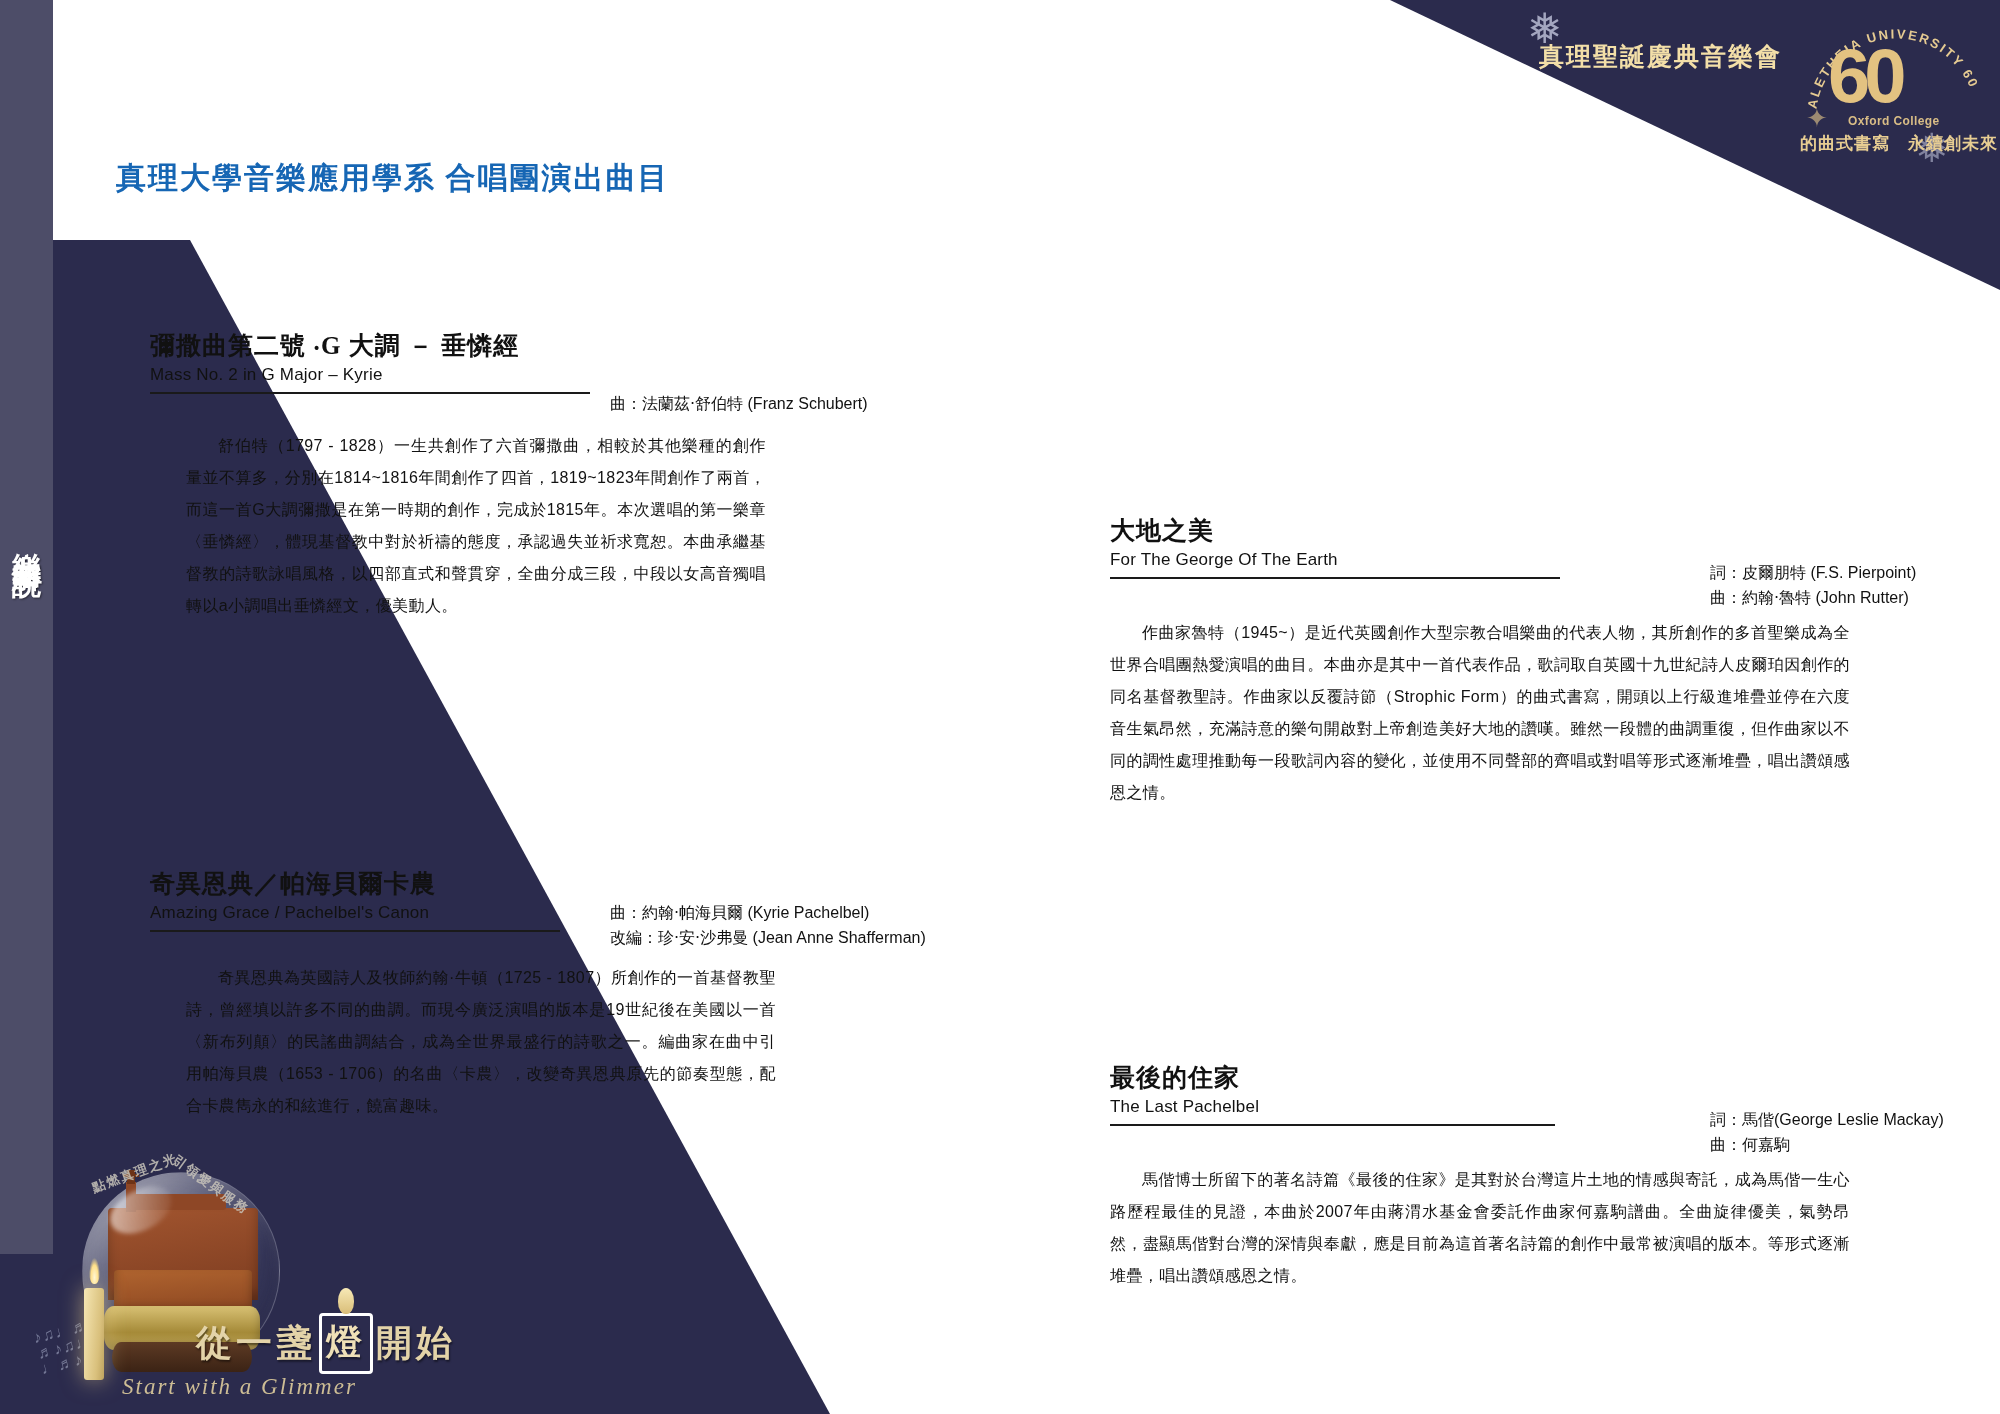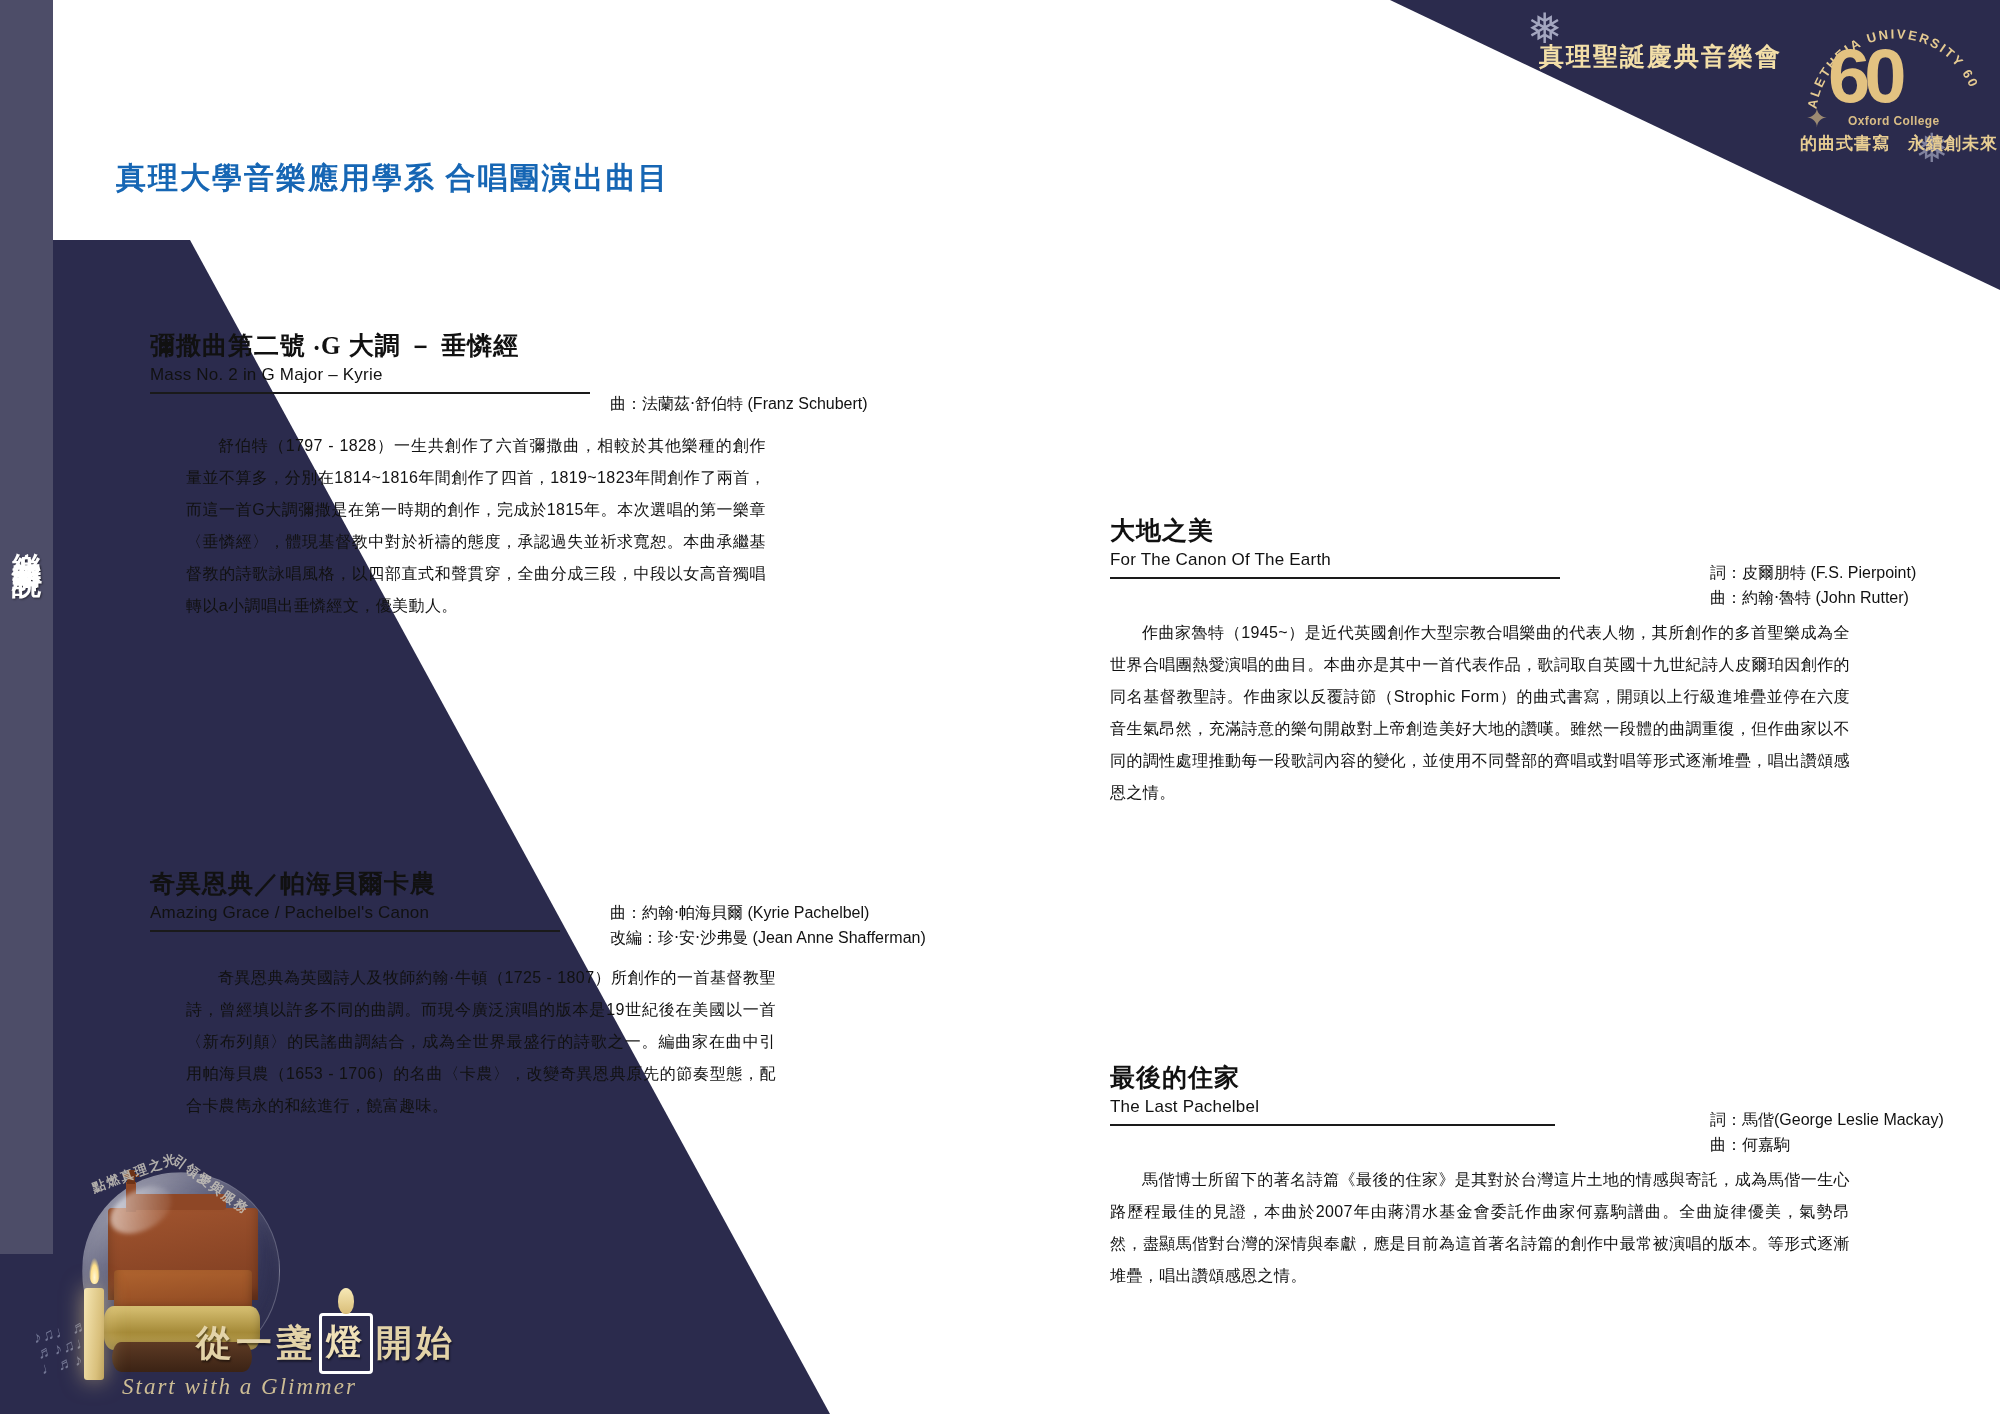--- a/index.html
+++ b/index.html
@@ -272,21 +272,21 @@
       <div class="body-text">奇異恩典為英國詩人及牧師約翰·牛頓（1725 - 1807）所創作的一首基督教聖詩，曾經填以許多不同的曲調。而現今廣泛演唱的版本是19世紀後在美國以一首〈新布列顛〉的民謠曲調結合，成為全世界最盛行的詩歌之一。編曲家在曲中引用帕海貝農（1653 - 1706）的名曲〈卡農〉，改變奇異恩典原先的節奏型態，配合卡農雋永的和絃進行，饒富趣味。</div>
     </div>
 
   </div>
 
   <div class="col col-right">
 
     <div class="entry" id="entry-beauty">
       <div class="entry-head">
         <div class="title-zh">大地之美</div>
-        <div class="title-en">For The Canon Of The Earth</div>
+        <div class="title-en">For The George Of The Earth</div>
         <div class="rule"></div>
         <div class="credits">
           <div>詞：皮爾朋特 (F.S. Pierpoint)</div>
           <div>曲：約翰‧魯特 (John Rutter)</div>
         </div>
       </div>
       <div class="body-text">作曲家魯特（1945~）是近代英國創作大型宗教合唱樂曲的代表人物，其所創作的多首聖樂成為全世界合唱團熱愛演唱的曲目。本曲亦是其中一首代表作品，歌詞取自英國十九世紀詩人皮爾珀因創作的同名基督教聖詩。作曲家以反覆詩節（Strophic Form）的曲式書寫，開頭以上行級進堆疊並停在六度音生氣昂然，充滿詩意的樂句開啟對上帝創造美好大地的讚嘆。雖然一段體的曲調重復，但作曲家以不同的調性處理推動每一段歌詞內容的變化，並使用不同聲部的齊唱或對唱等形式逐漸堆疊，唱出讚頌感恩之情。</div>
     </div>
 
     <div class="entry" id="entry-residence">

